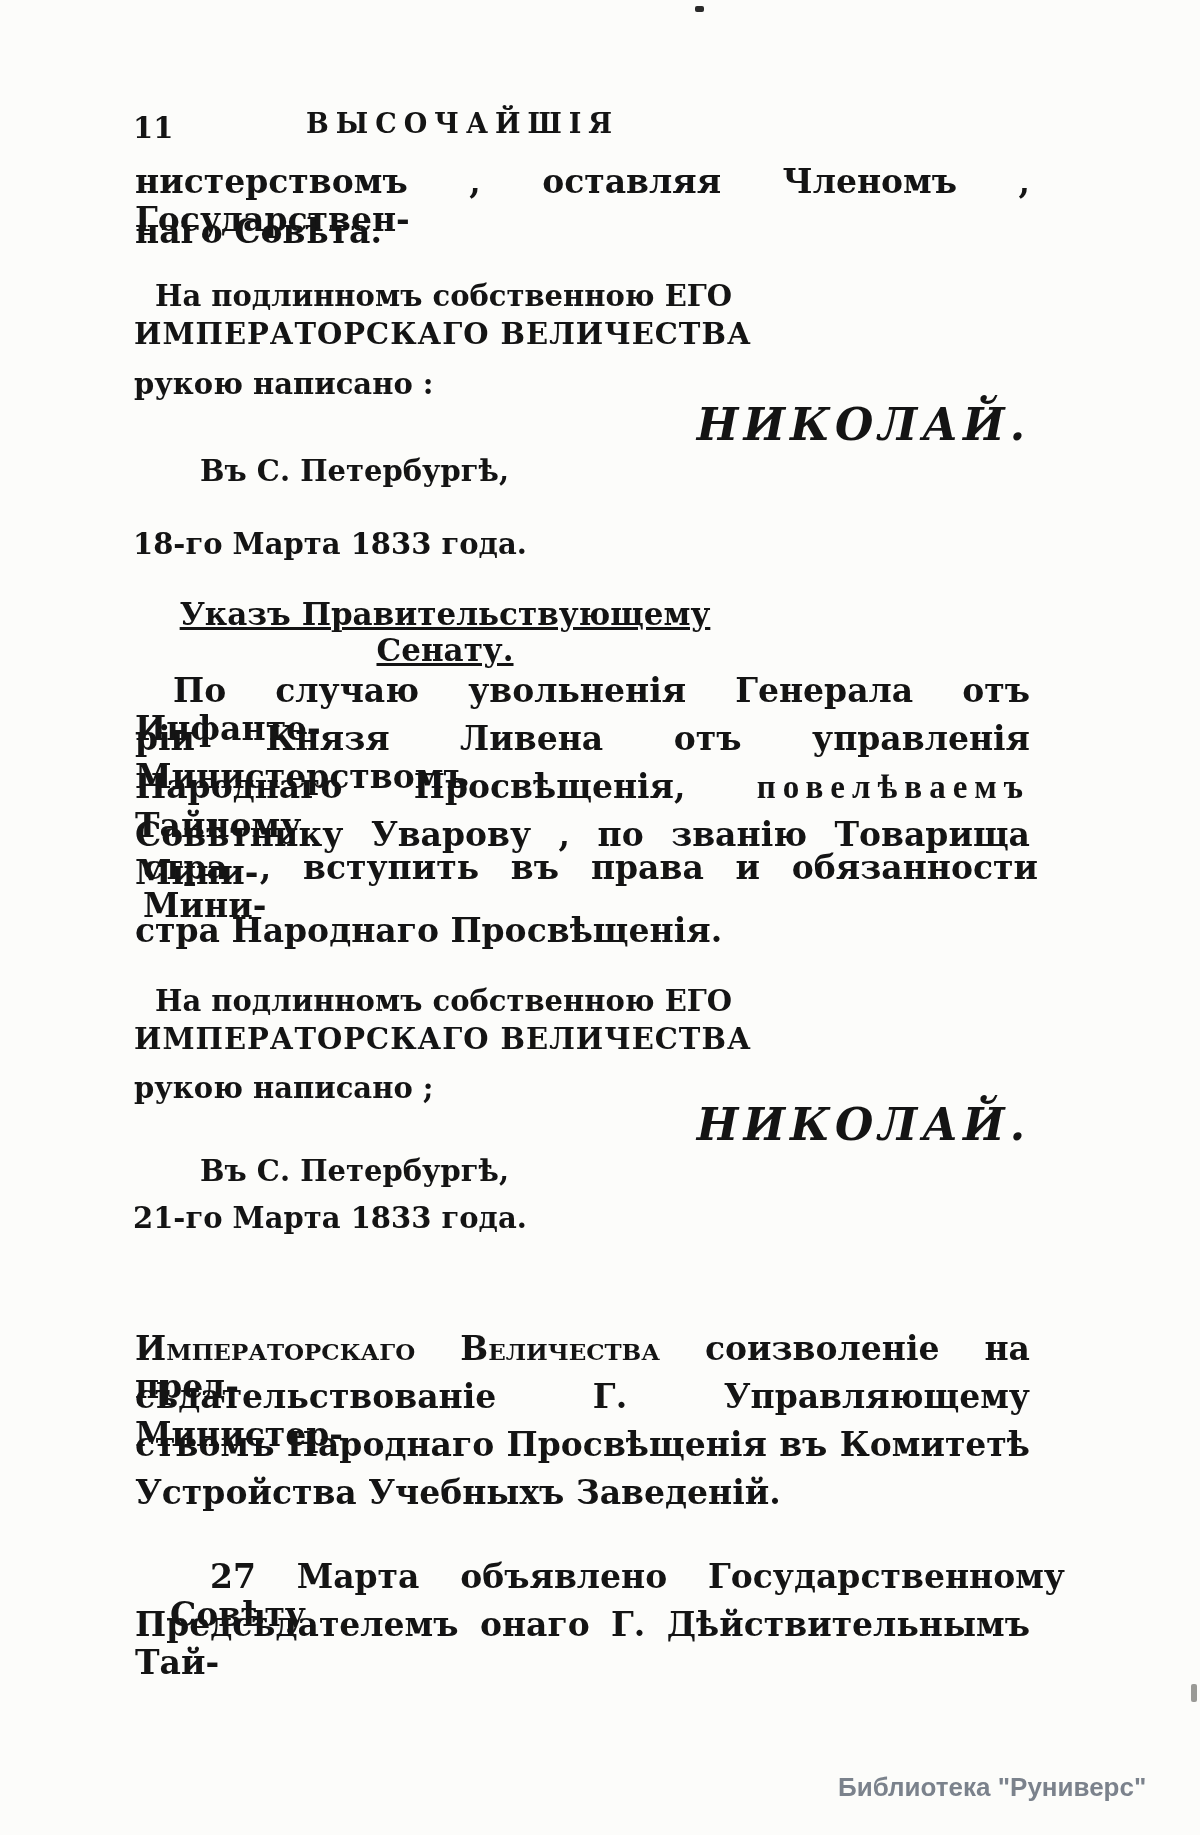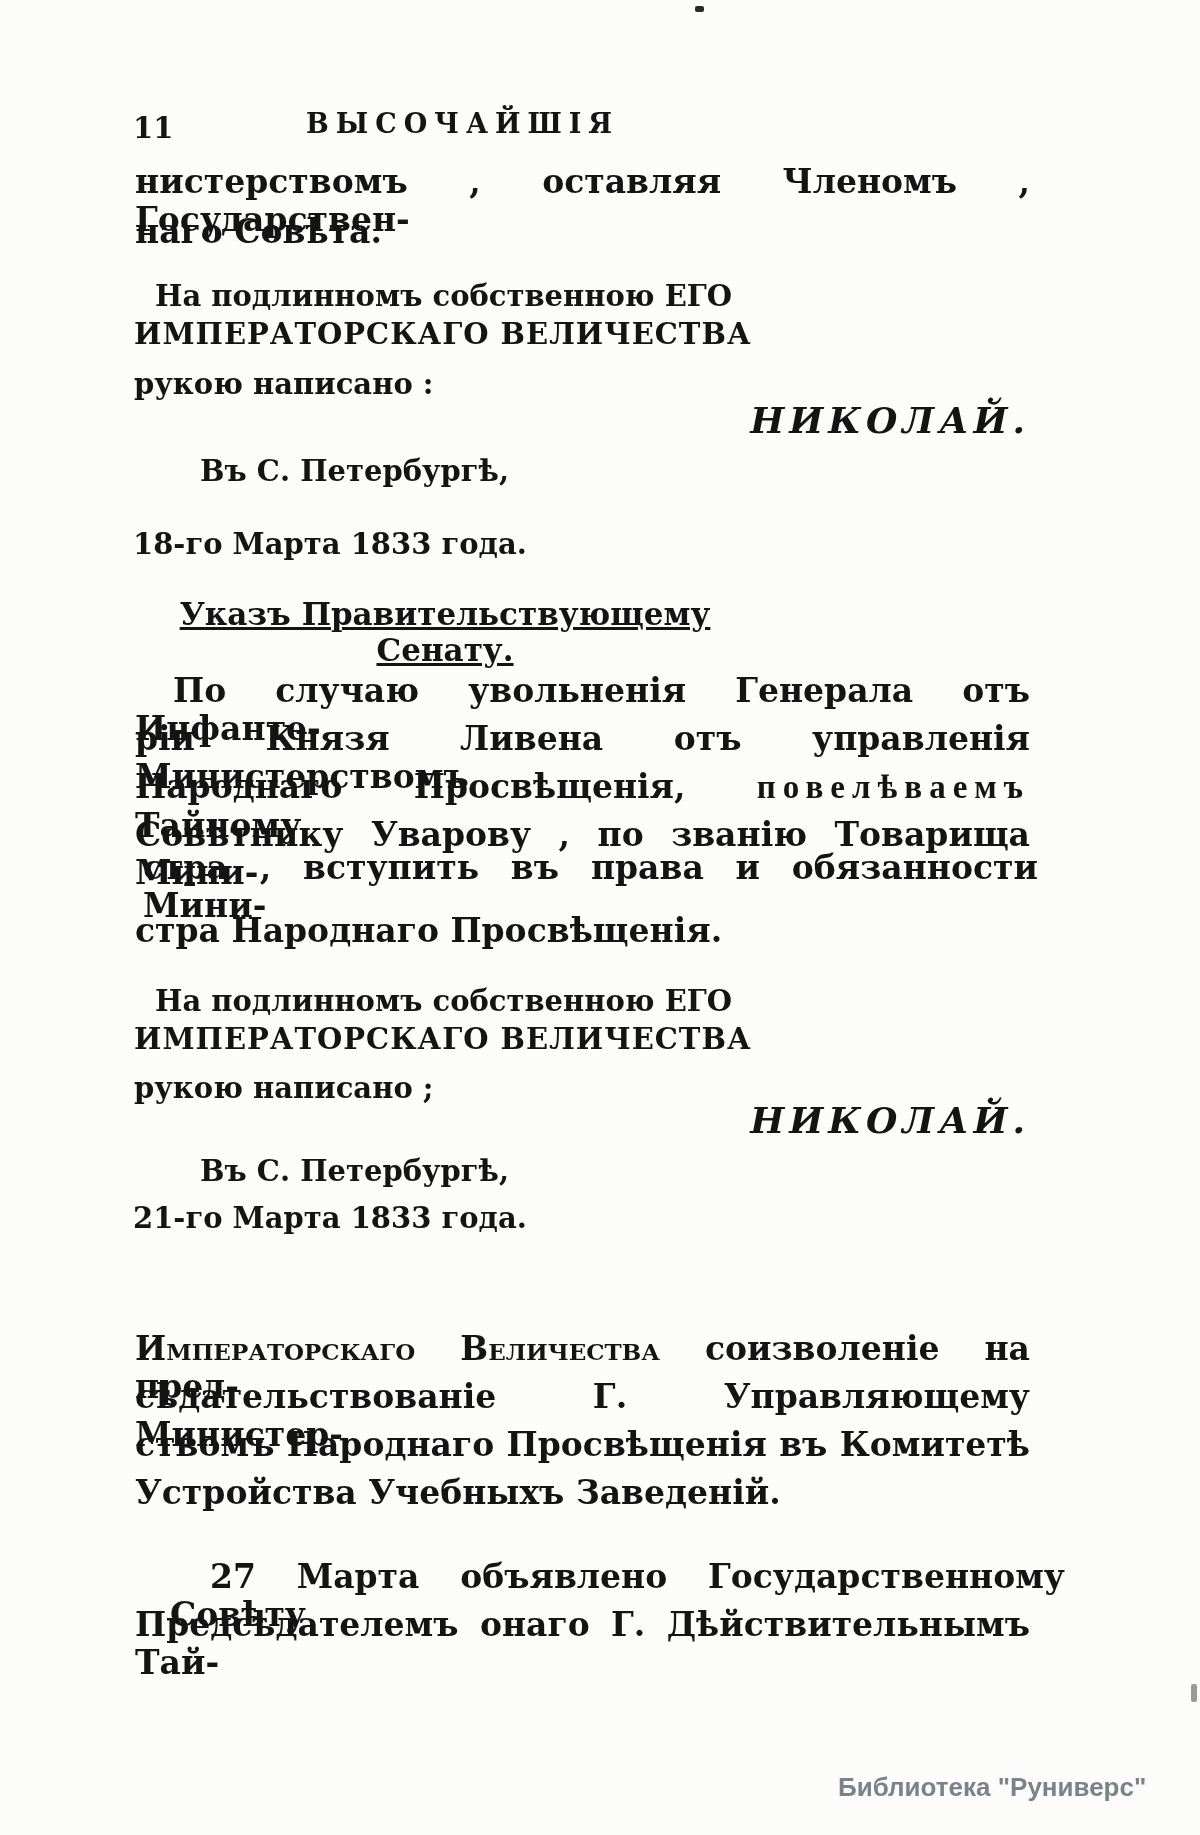--- a/index.html
+++ b/index.html
@@ -23,21 +23,21 @@
   .ind38{text-indent:38px;}
   .ind30{text-indent:30px;}
   .ind40{text-indent:40px;margin-left:35px;}
   .small{font-size:29px;}
   .runhead{
     font-size:27px;letter-spacing:7px;font-weight:700;
   }
   .heading{text-align:center;}
   .sig{
     right:170px;
-    font-size:36px;font-style:italic;font-weight:700;letter-spacing:5px;
+    font-size:44px;font-style:italic;font-weight:700;letter-spacing:5px;
   }
   .sp{letter-spacing:7px;font-family:Liberation Serif, serif;}
   .sc{font-variant-caps:small-caps;}
   .capsm{font-size:0.88em;letter-spacing:2px;}
   .lsp1{letter-spacing:1px;}
   .watermark{
     position:absolute;
     top:1772px;left:838px;
     font-family:"Liberation Sans", sans-serif;
     font-weight:700;font-size:26px;

